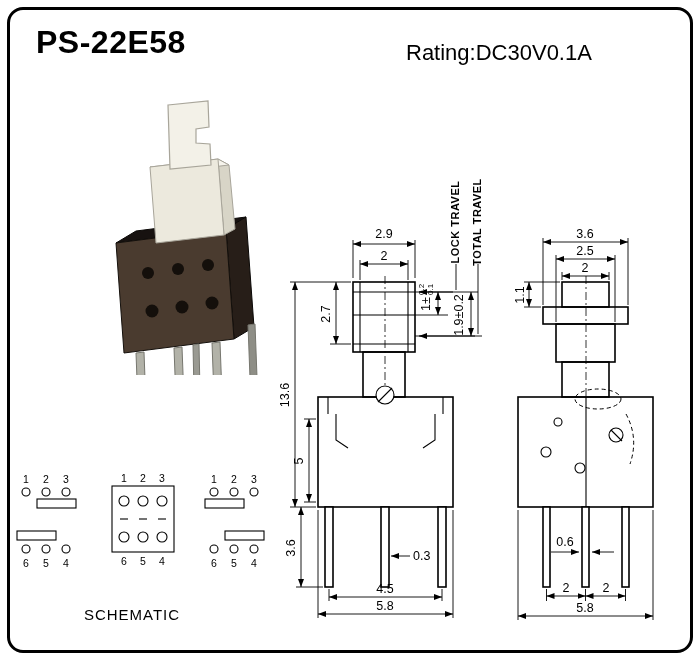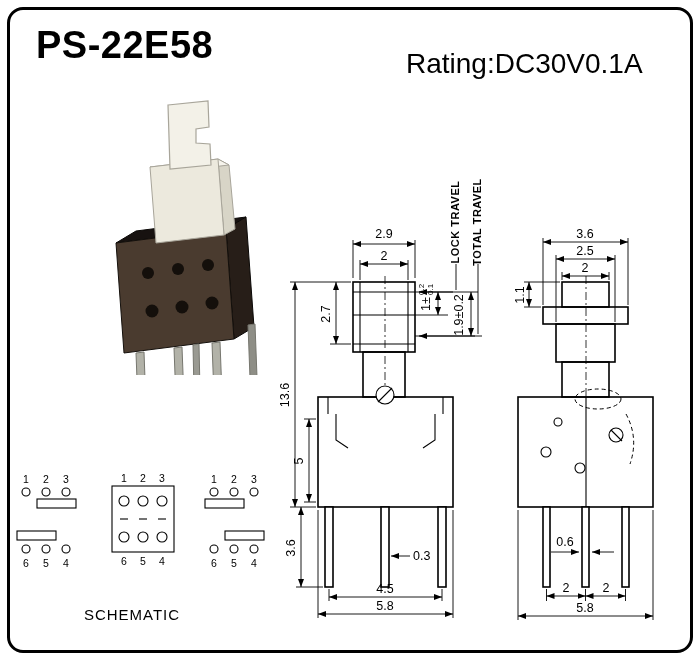--- a/index.html
+++ b/index.html
@@ -1,20 +1,20 @@
 <!DOCTYPE html>
 <html><head>
 <meta charset="utf-8">
 <style>
   *{margin:0;padding:0;box-sizing:border-box}
   html,body{width:700px;height:660px;background:#fff}
   body{position:relative;font-family:"Liberation Sans",sans-serif;overflow:hidden;color:#000}
   .frame{position:absolute;inset:7px;border:3px solid #000;border-radius:16px}
-  .title{position:absolute;left:36px;top:24px;font-size:38px;font-weight:bold;letter-spacing:.5px}
-  .rating{position:absolute;left:406px;top:48px;font-size:28px}
+  .title{position:absolute;left:36px;top:24px;font-size:32px;font-weight:bold;letter-spacing:.5px}
+  .rating{position:absolute;left:406px;top:40px;font-size:22px}
   .abs{position:absolute}
   svg text{font-family:"Liberation Sans",sans-serif;fill:#000}
   .dt{font-size:12.5px}
   .dts{font-size:8px}
   .lbl{font-size:11px;font-weight:bold;letter-spacing:.5px}
   .sch{font-size:10.5px}
   .scht{font-size:15px;letter-spacing:1px}
   .o{fill:none;stroke:#000;stroke-width:1.6}
   .ow{fill:#fff;stroke:#000;stroke-width:1.6}
   .l{fill:none;stroke:#000;stroke-width:1.1}

